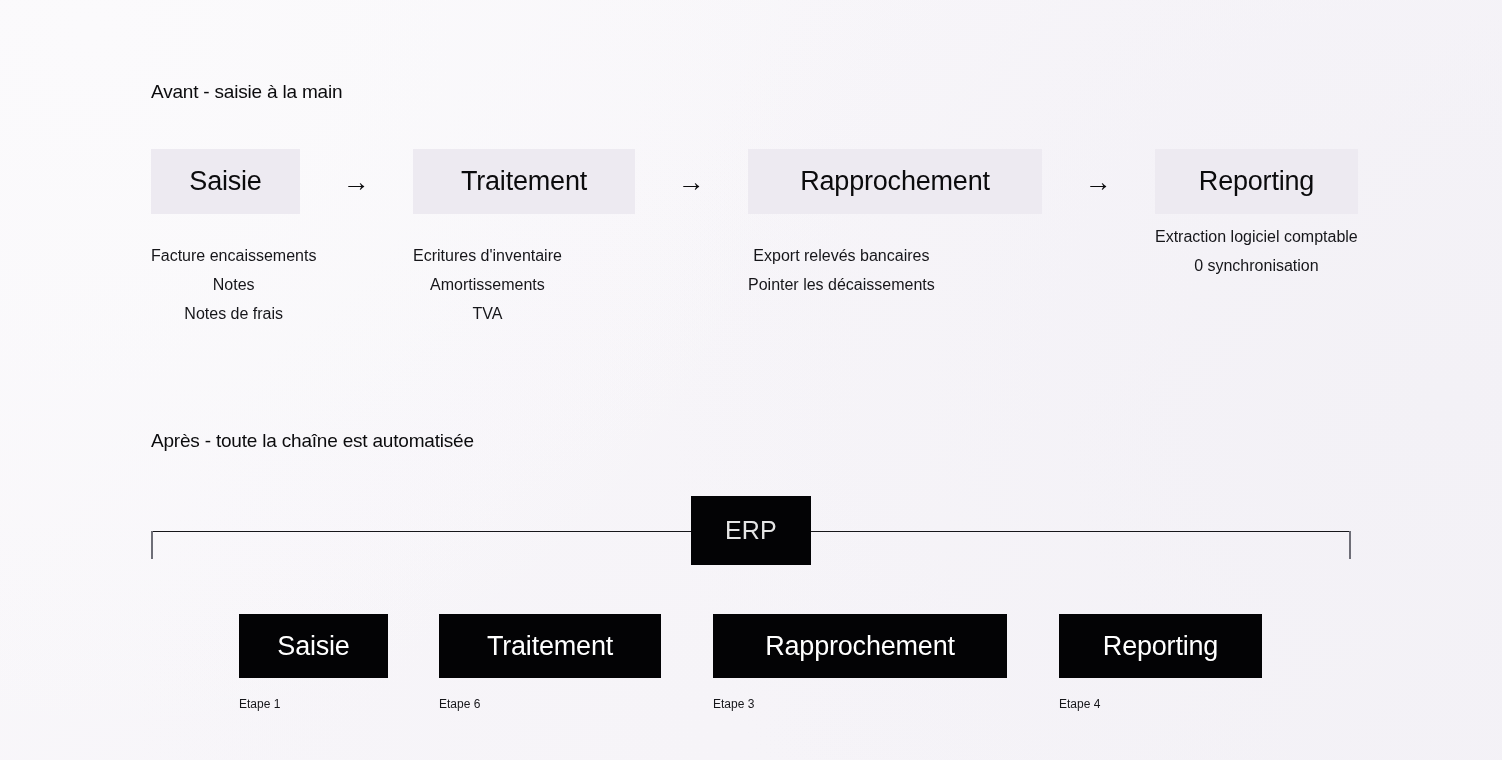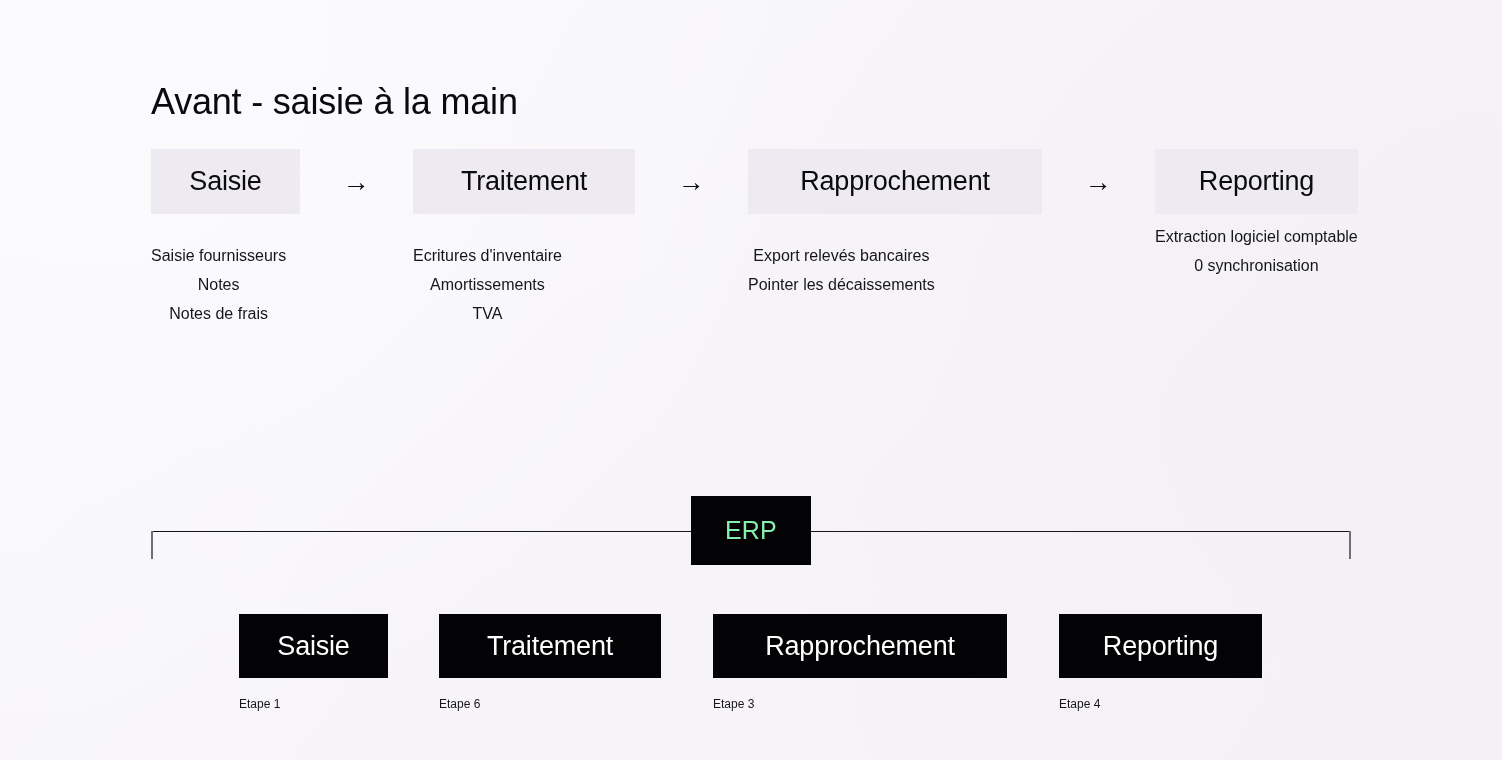--- a/index.html
+++ b/index.html
@@ -24,21 +24,21 @@
       radial-gradient(circle at 6% 4%,   #fbfafc 0%, rgba(251,250,252,0) 46%),
       radial-gradient(circle at 96% 52%, #f3f1f6 0%, rgba(243,241,246,0) 52%),
       radial-gradient(circle at 48% 96%, #f6f4f8 0%, rgba(246,244,248,0) 55%),
       linear-gradient(135deg, #faf9fb 0%, #f7f5f9 48%, #f4f2f7 100%);
   }
 
   
   .section-title {
     position: absolute;
     left: 151px;
-    font-size: 36px;
+    font-size: 19px;
     font-weight: 500;
     letter-spacing: -0.2px;
     color: #0b0b0d;
     white-space: nowrap;
   }
   #title-avant { top: 81px; }
   #title-apres { top: 430px; }
 
   
   .flow-before { position: absolute; left: 0; top: 0; width: 100%; height: 100%; }
@@ -103,21 +103,21 @@
     left: 691px;
     top: 496px;
     width: 120px;
     height: 69px;
     background: #030305;
     display: flex;
     align-items: center;
     justify-content: center;
   }
   .erp-label {
-    color: #86efac;
+    color: #e5e5e5;
     font-size: 25px;
     font-weight: 500;
     letter-spacing: 0.2px;
   }
 
   .step-box {
     position: absolute;
     top: 614px;
     height: 64px;
     background: #030305;
@@ -164,21 +164,21 @@
 
     <div class="chip" id="chip-3" style="left:1155px; top:149px; width:203px;">
       <span class="chip-label">Reporting</span>
     </div>
 
     <div class="arrow" style="left:339px;">→</div>
     <div class="arrow" style="left:674px;">→</div>
     <div class="arrow" style="left:1081px;">→</div>
 
     <div class="detail-list" style="left:151px; top:241px;">
-      <span class="detail-item">Saisie fournisseurs</span>
+      <span class="detail-item">Facture encaissements</span>
       <span class="detail-item">Notes</span>
       <span class="detail-item">Notes de frais</span>
     </div>
 
     <div class="detail-list" style="left:413px; top:241px;">
       <span class="detail-item">Ecritures d'inventaire</span>
       <span class="detail-item">Amortissements</span>
       <span class="detail-item">TVA</span>
     </div>
 
@@ -187,20 +187,21 @@
       <span class="detail-item">Pointer les décaissements</span>
     </div>
 
     <div class="detail-list" style="left:1155px; top:222px;">
       <span class="detail-item">Extraction logiciel comptable</span>
       <span class="detail-item">0 synchronisation</span>
     </div>
 
   </div>
 
+  <div class="section-title" id="title-apres">Après - toute la chaîne est automatisée</div>
 
   <div class="flow-after">
 
     <div class="bracket-line"></div>
     <div class="bracket-tick" id="bracket-tick-left"></div>
     <div class="bracket-tick" id="bracket-tick-right"></div>
 
     <div class="erp-badge">
       <span class="erp-label">ERP</span>
     </div>

